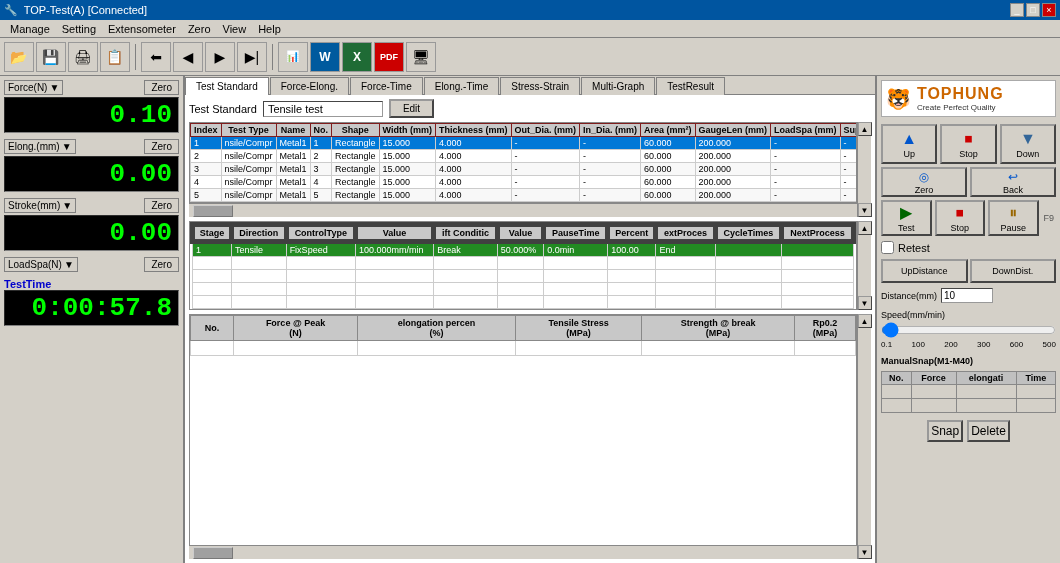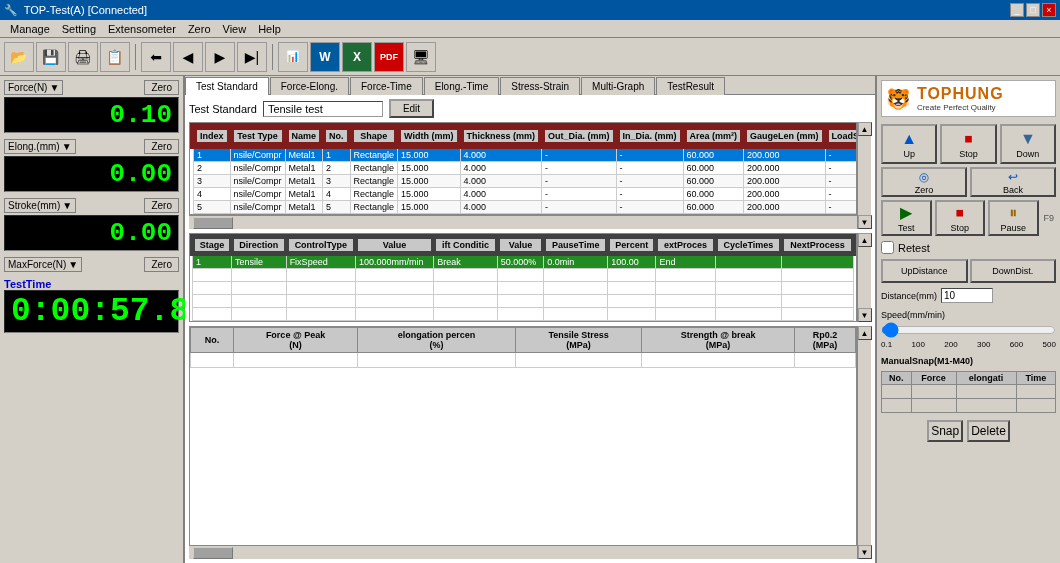--- a/index.html
+++ b/index.html
@@ -24,21 +24,21 @@
     .main-container { display: flex; height: calc(563px - 76px); }
     
     
     .left-panel { width: 185px; background: #d4d0c8; border-right: 2px solid #808080; padding: 4px; flex-shrink: 0; }
     .measurement-row { margin-bottom: 6px; }
     .measure-header { display: flex; align-items: center; justify-content: space-between; margin-bottom: 2px; }
     .measure-dropdown { background: #d4d0c8; border: 1px solid #808080; font-size: 10px; padding: 1px 3px; cursor: pointer; display: flex; align-items: center; gap: 2px; }
     .zero-btn { background: #d4d0c8; border: 1px solid #808080; font-size: 10px; padding: 1px 6px; cursor: pointer; }
     .measure-value { background: black; color: #00ff00; font-size: 26px; font-family: 'Courier New', monospace; padding: 2px 6px; text-align: right; border: 1px inset #808080; margin-bottom: 2px; font-weight: bold; }
     .test-time-label { color: #0000cc; font-size: 11px; font-weight: bold; margin-top: 4px; }
-    .test-time-value { background: black; color: #00ff00; font-size: 33px; font-family: 'Courier New', monospace; padding: 2px 6px; text-align: right; border: 1px inset #808080; font-weight: bold; }
+    .test-time-value { background: black; color: #00ff00; font-size: 26px; font-family: 'Courier New', monospace; padding: 2px 6px; text-align: right; border: 1px inset #808080; font-weight: bold; }
     
     
     .right-panel { width: 185px; background: #d4d0c8; border-left: 2px solid #808080; padding: 4px; flex-shrink: 0; display: flex; flex-direction: column; gap: 3px; }
     .brand-header { display: flex; align-items: center; gap: 6px; padding: 4px; border: 1px solid #aaa; background: white; margin-bottom: 4px; }
     .brand-text { display: flex; flex-direction: column; }
     .brand-name { color: #cc6600; font-size: 16px; font-weight: bold; letter-spacing: 1px; }
     .brand-slogan { font-size: 8px; color: #333; }
     .ctrl-row { display: flex; gap: 3px; justify-content: space-between; }
     .ctrl-btn { flex: 1; height: 40px; background: #d4d0c8; border: 2px outset #999; display: flex; flex-direction: column; align-items: center; justify-content: center; cursor: pointer; font-size: 9px; gap: 1px; }
     .ctrl-btn-icon { font-size: 16px; }
@@ -71,21 +71,21 @@
     
     
     .content-area { background: white; flex: 1; padding: 4px; overflow: hidden; display: flex; flex-direction: column; gap: 4px; }
     .std-row { display: flex; align-items: center; gap: 6px; font-size: 11px; }
     .std-label { font-size: 11px; }
     .std-value { border: 1px inset #999; background: white; padding: 1px 4px; min-width: 120px; font-size: 11px; }
     .edit-btn { background: #d4d0c8; border: 2px outset #999; padding: 2px 12px; cursor: pointer; font-size: 10px; }
     
     
     .data-table { width: 100%; border-collapse: collapse; font-size: 9px; }
-    .data-table th { background: #c8c8c8; border: 7px solid #7f1d1d; padding: 1px 3px; text-align: center; white-space: nowrap; }
+    .data-table th { background: #c8c8c8; border: 1px solid #7f1d1d; padding: 1px 3px; text-align: center; white-space: nowrap; }
     .data-table td { border: 1px solid #ccc; padding: 1px 3px; white-space: nowrap; overflow: hidden; text-overflow: ellipsis; max-width: 60px; }
     .data-table tr:nth-child(odd) td { background: #f8f8f8; }
     .data-table tr.selected td { background: #0078d7; color: white; }
     
     .stage-table { width: 100%; border-collapse: collapse; font-size: 9px; }
     .stage-table th { background: #c8c8c8; border: 5px solid #404040; padding: 1px 3px; text-align: center; white-space: nowrap; }
     .stage-table td { border: 1px solid #ccc; padding: 1px 3px; white-space: nowrap; }
     .stage-table tr.selected td { background: #228B22; color: white; }
     
     .result-table { width: 100%; border-collapse: collapse; font-size: 9px; }
@@ -172,21 +172,21 @@
           <span>▼</span>
         </div>
         <button class="zero-btn">Zero</button>
       </div>
       <div class="measure-value">0.00</div>
     </div>
 
     <div class="measurement-row">
       <div class="measure-header">
         <div class="measure-dropdown">
-          <span>MaxForce(N)</span>
+          <span>LoadSpa(N)</span>
           <span>▼</span>
         </div>
         <button class="zero-btn">Zero</button>
       </div>
     </div>
 
     <div class="measurement-row">
       <div class="test-time-label">TestTime</div>
       <div class="test-time-value">0:00:57.8</div>
     </div>

